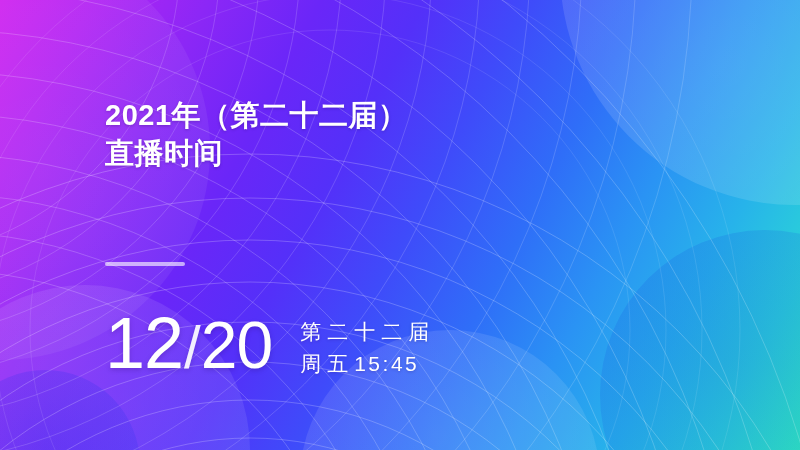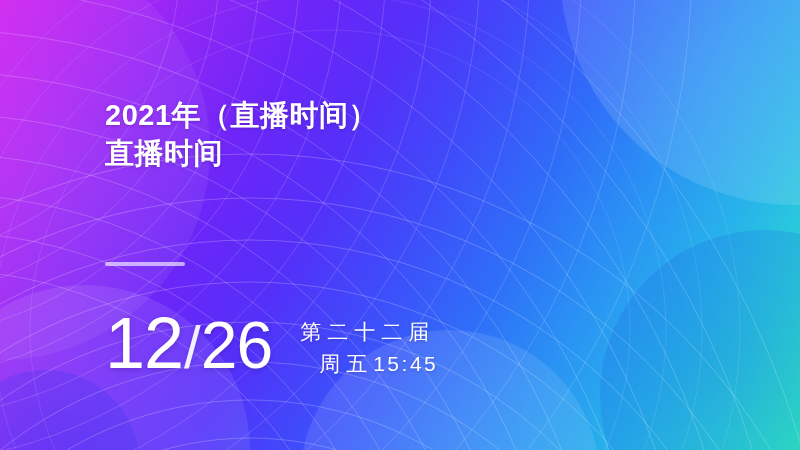--- a/index.html
+++ b/index.html
@@ -169,21 +169,21 @@
   }
   .time-value {
     color: #ffffff;
     font-size: 21px;
     font-weight: 400;
     letter-spacing: 2.5px;
     line-height: 32px;
     white-space: nowrap;
     text-shadow: 0 1px 3px rgba(40,0,90,0.25);
   }
-  .time-value .weekday { letter-spacing: 6px; margin-left: 19px; }
+  .time-value .weekday { letter-spacing: 6px; }
 </style>
 </head>
 <body>
 
 <div id="poster">
 
   <div class="blob blob-ul"></div>
   <div class="blob blob-tr"></div>
   <div class="blob blob-mr"></div>
   <div class="blob blob-bc"></div>
@@ -246,30 +246,30 @@
         <circle cx="330" cy="330" r="336"></circle>
         <circle cx="330" cy="330" r="372"></circle>
         <circle cx="330" cy="330" r="410"></circle>
       </g>
     </svg>
   </div>
 
   <div class="content">
 
     <div class="title-block">
-      <div class="title-line">2021年（直播时间）</div>
+      <div class="title-line">2021年（第二十二届）</div>
       <div class="title-line">直播时间</div>
     </div>
 
     <div class="divider"></div>
 
     <div class="datetime-block">
 
       <div class="bigdate">
-        <span>12</span><span class="slash">/</span><span class="day">26</span>
+        <span>12</span><span class="slash">/</span><span class="day">20</span>
       </div>
 
       <div class="timeinfo">
         <div class="time-label">第二十二届</div>
         <div class="time-value">
           <span class="weekday">周五</span><span>15:45</span>
         </div>
       </div>
 
     </div>

